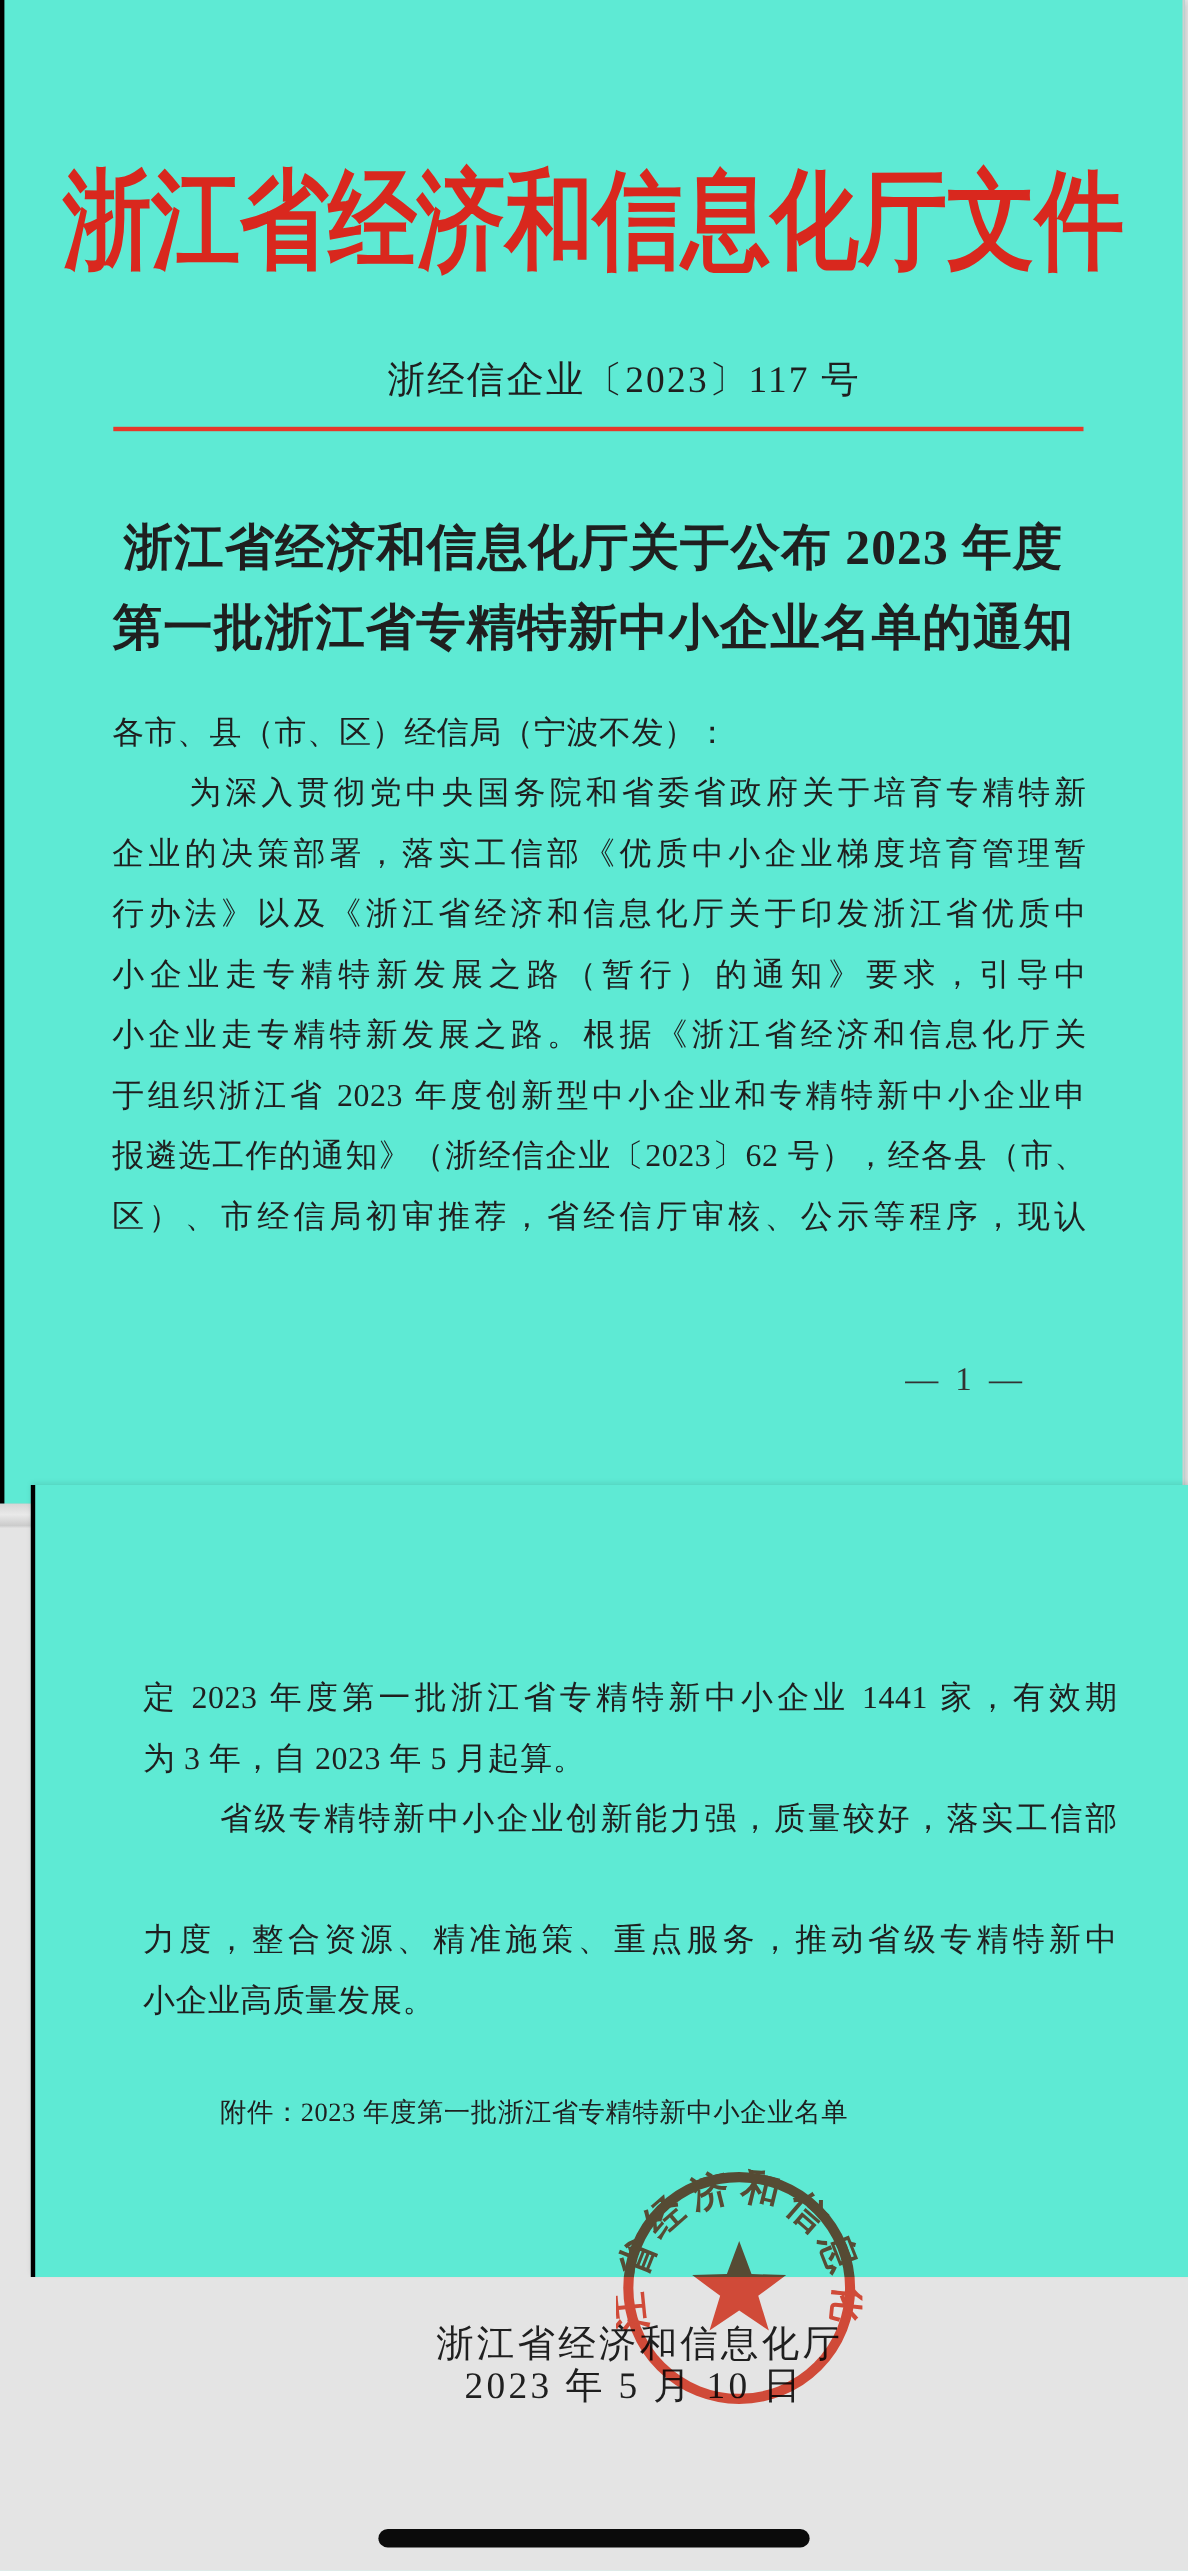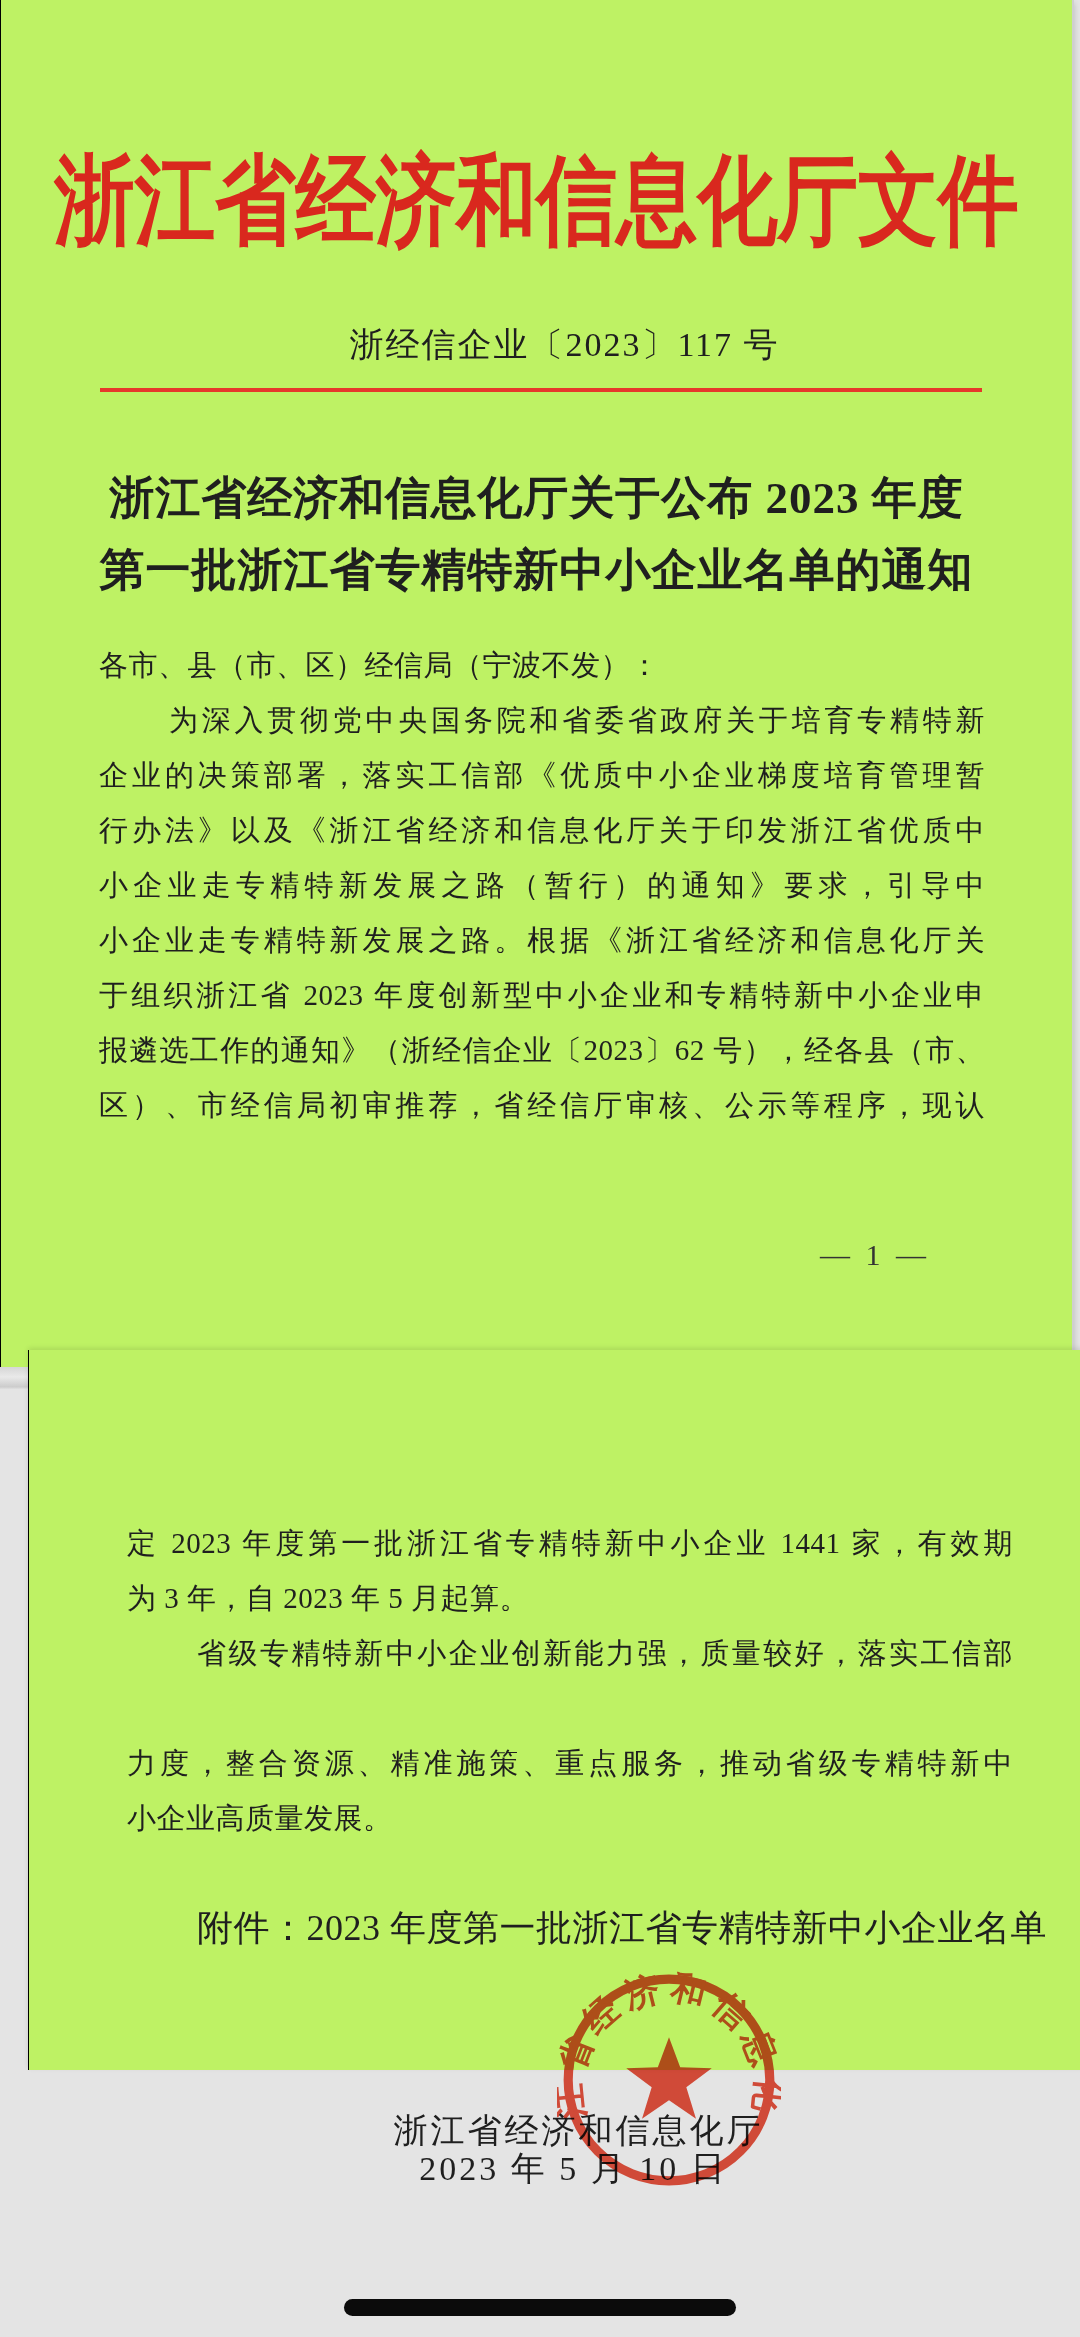--- a/index.html
+++ b/index.html
@@ -4,22 +4,22 @@
 <style>
   html,body{margin:0;padding:0;}
   body{
     width:1080px;height:2337px;position:relative;overflow:hidden;
     background:#e4e4e4;
     font-family:"Liberation Serif","DejaVu Serif",serif;
     color:#1f1f1f;
   }
   .viewer{position:absolute;inset:0;}
   .page{
-    position:absolute;left:0;width:1071px;background:#bef264;
-    border-right:2px solid #cfcfcf;border-left:1px solid #000000;
+    position:absolute;left:0;width:1071px;background:#5eead4;
+    border-right:2px solid #cfcfcf;border-left:4px solid #000000;
   }
   .page1{top:0;height:1367px;box-shadow:0 3px 6px rgba(0,0,0,0.18);}
   .page-gap{position:absolute;top:1367px;left:0;width:1080px;height:22px;
     background:linear-gradient(#d6d6d6,#e9e9e9 45%,#cccccc 90%,#e0e0e0);}
   .page2{top:1350px;height:720px;box-shadow:0 -2px 5px rgba(0,0,0,0.10);margin-left:28px;}
 
   .org-title{
     position:absolute;top:142px;left:0;width:100%;height:120px;
     display:flex;align-items:center;justify-content:center;
     font-size:98px;font-weight:bold;white-space:nowrap;
@@ -43,21 +43,21 @@
     font-size:29px;white-space:nowrap;letter-spacing:0.5px;
   }
   .j{white-space:normal;text-align:justify;text-align-last:justify;text-justify:inter-character;}
   .ind{padding-left:70px;width:816px;}
 
   .page-number{
     position:absolute;top:1238px;right:142px;
     font-size:30px;letter-spacing:4px;color:#333;
   }
 
-  .attachment{position:absolute;left:168px;font-size:36px;white-space:nowrap;letter-spacing:0.5px;}
+  .attachment{position:absolute;left:168px;font-size:24px;white-space:nowrap;letter-spacing:0.5px;}
 
   .signer,.dateline{
     position:absolute;left:0;width:100%;text-align:center;
     font-size:34px;letter-spacing:3px;white-space:nowrap;
   }
   .signer{top:758px;padding-left:28px;box-sizing:border-box;}
   .dateline{top:796px;padding-left:18px;box-sizing:border-box;}
 
   .seal{
     position:absolute;top:618px;left:528px;width:224px;height:224px;

